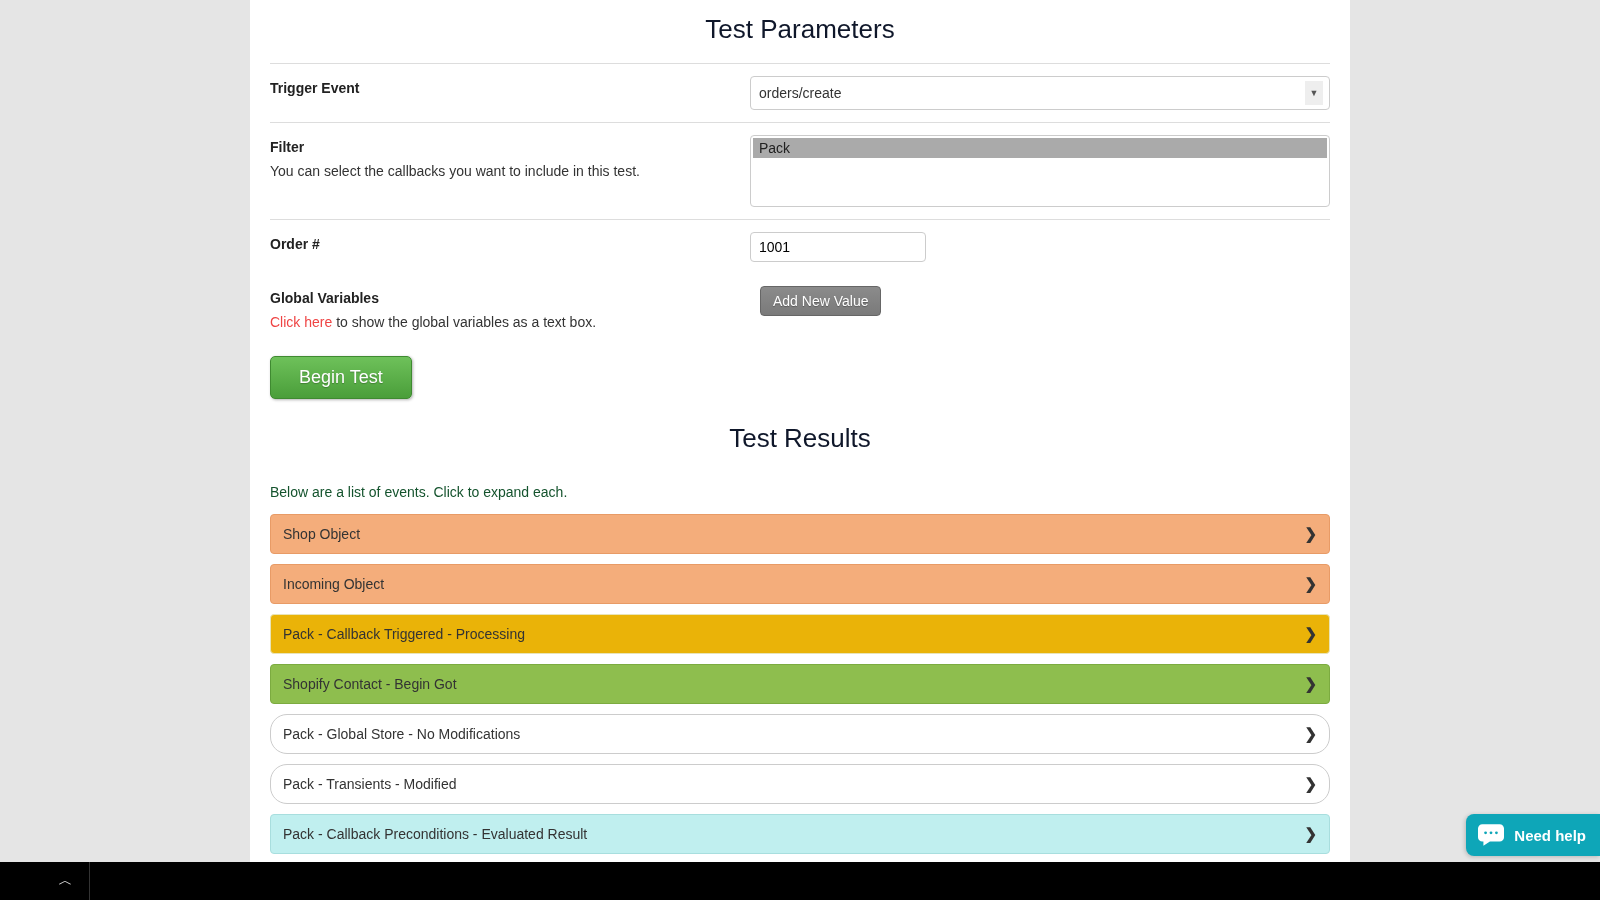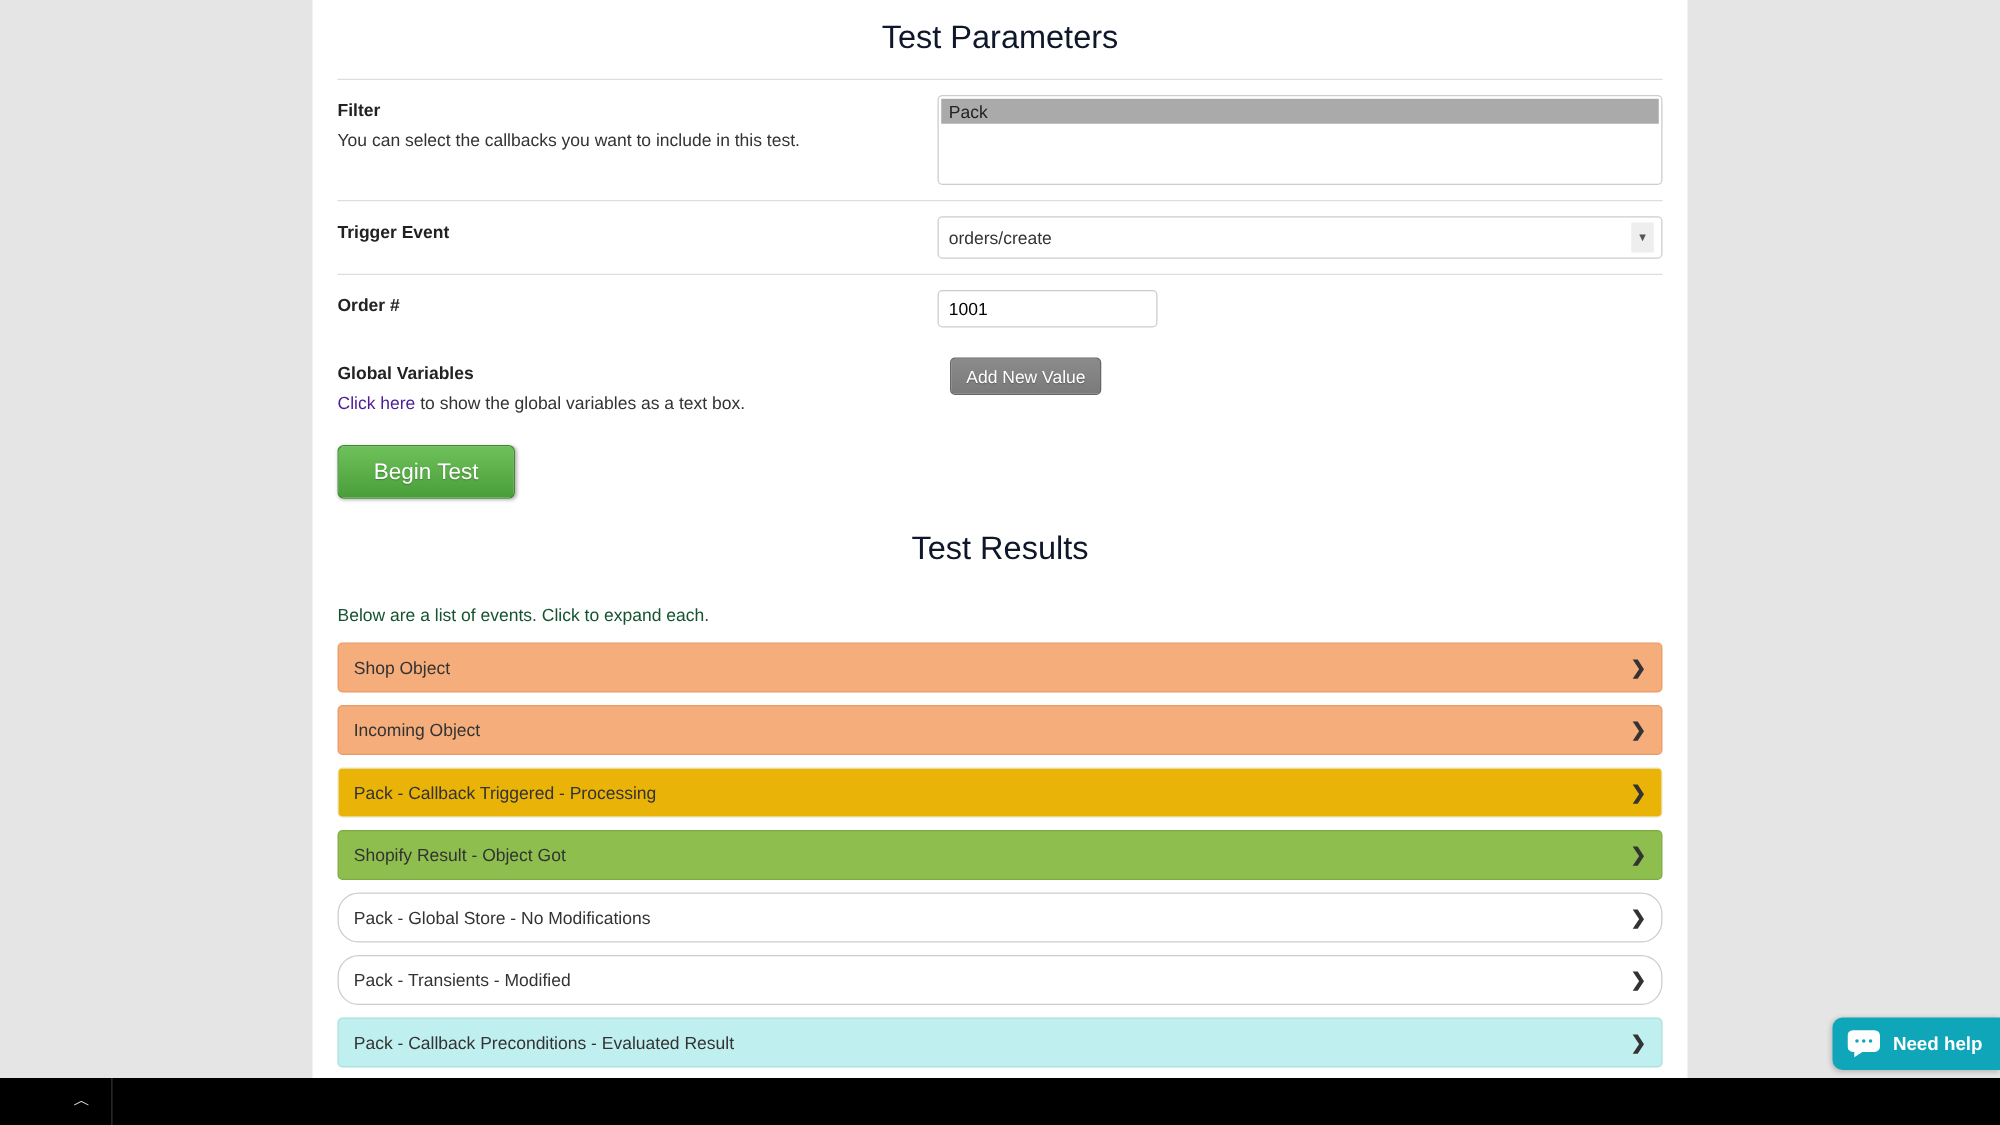--- a/index.html
+++ b/index.html
@@ -37,21 +37,21 @@
   font-weight: 700;
   color: #222;
   display: block;
   margin-bottom: 8px;
 }
 .param-help {
   font-weight: 400;
   color: #333;
 }
 .param-help a {
-  color: #4c1d95;
+  color: #ef4444;
   text-decoration: none;
   text-align: center;
 }
 .param-input-col {
   flex: 1;
 }
 .select-wrap {
   border: 1px solid #ccc;
   border-radius: 4px;
   height: 34px;
@@ -183,44 +183,44 @@
 </style>
 </head>
 <body>
 
 <div class="container">
 
   <h2 class="section-title">Test Parameters</h2>
 
   <div class="param-row">
     <div class="param-label-col">
-      <strong>Filter</strong>
-      <div class="param-help">You can select the callbacks you want to include in this test.</div>
-    </div>
-    <div class="param-input-col">
-      <div class="listbox">
-        <div class="listbox-item">Pack</div>
-      </div>
-    </div>
-  </div>
-
-  <div class="param-row">
-    <div class="param-label-col">
       <strong>Trigger Event</strong>
     </div>
     <div class="param-input-col">
       <div class="select-wrap">
         <span>orders/create</span>
         <span class="caret">▼</span>
       </div>
     </div>
   </div>
 
   <div class="param-row">
     <div class="param-label-col">
+      <strong>Filter</strong>
+      <div class="param-help">You can select the callbacks you want to include in this test.</div>
+    </div>
+    <div class="param-input-col">
+      <div class="listbox">
+        <div class="listbox-item">Pack</div>
+      </div>
+    </div>
+  </div>
+
+  <div class="param-row">
+    <div class="param-label-col">
       <strong>Order #</strong>
     </div>
     <div class="param-input-col">
       <input class="textinput" value="1001" style="">
     </div>
   </div>
 
   <div class="param-row" style="border-top:none;">
     <div class="param-label-col">
       <strong>Global Variables</strong>
@@ -248,21 +248,21 @@
       </div>
       <div class="result-panel orange">
         <span>Incoming Object</span>
         <span class="chevron">❯</span>
       </div>
       <div class="result-panel yellow">
         <span>Pack - Callback Triggered - Processing</span>
         <span class="chevron">❯</span>
       </div>
       <div class="result-panel green">
-        <span>Shopify Result - Object Got</span>
+        <span>Shopify Contact - Begin Got</span>
         <span class="chevron">❯</span>
       </div>
       <div class="result-panel white">
         <span>Pack - Global Store - No Modifications</span>
         <span class="chevron">❯</span>
       </div>
       <div class="result-panel white">
         <span>Pack - Transients - Modified</span>
         <span class="chevron">❯</span>
       </div>

